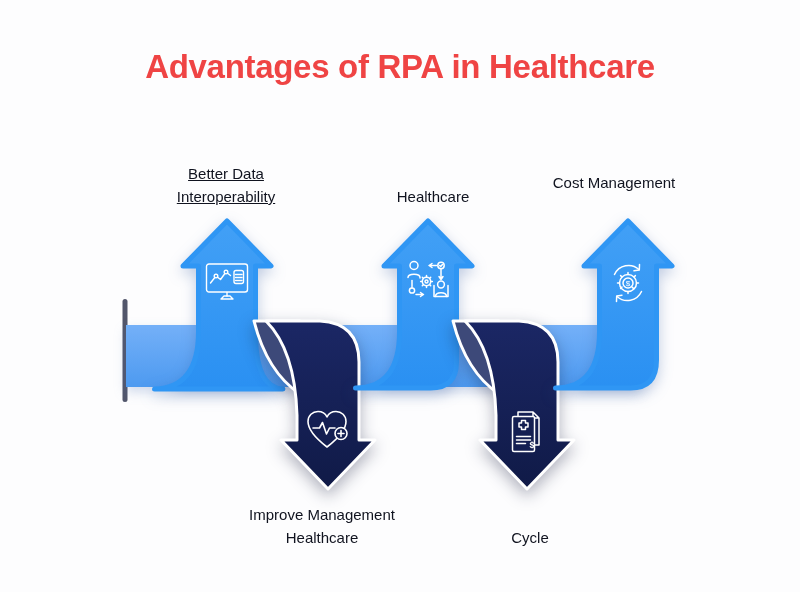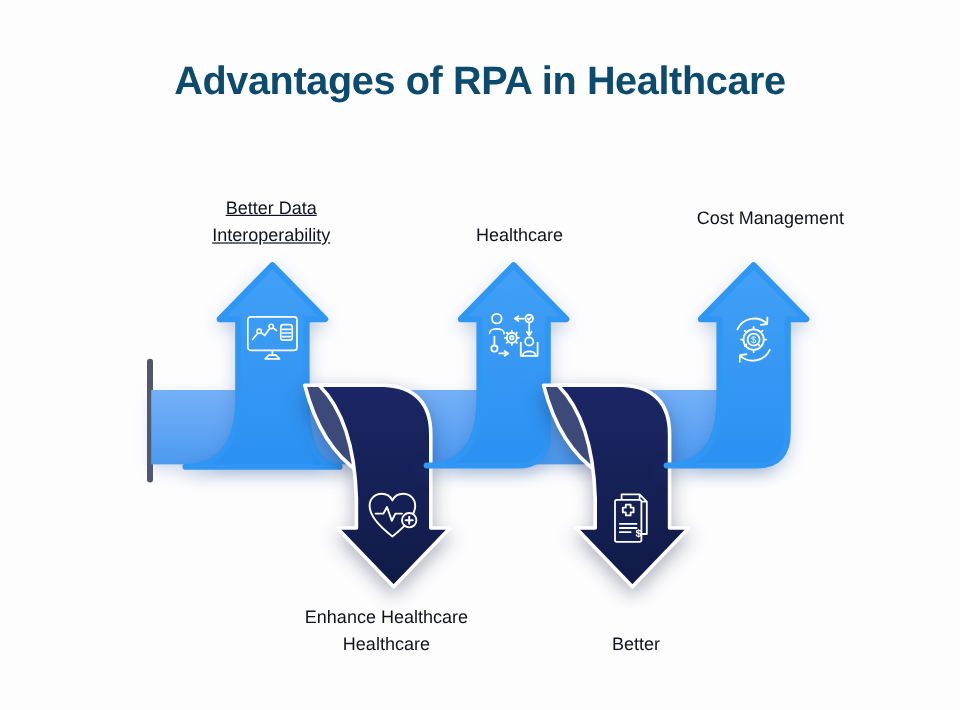--- a/index.html
+++ b/index.html
@@ -2,31 +2,31 @@
 <html><head>
 <meta charset="utf-8">
 <style>
   html,body{margin:0;padding:0;background:#fdfdfe;}
   .canvas{
     position:relative;width:800px;height:592px;overflow:hidden;
     background:#fdfdfe;font-family:"Liberation Sans",sans-serif;
   }
   .page-title{
     position:absolute;top:48px;left:0;width:100%;margin:0;
-    text-align:center;font-size:33px;font-weight:700;color:#0c4a6e;
+    text-align:center;font-size:33px;font-weight:700;color:#ef4444;
     letter-spacing:-0.3px;
   }
   .ribbon-svg{position:absolute;left:0;top:0;}
   .item-label{
     position:absolute;width:230px;text-align:center;
     font-size:15px;line-height:23px;color:#10131f;font-weight:400;
   }
   .label-better-data{left:111px;top:162px;text-decoration:underline;}
   .label-streamline{left:318px;top:162px;}
-  .label-cost{left:527px;top:171px;}
+  .label-cost{left:499px;top:171px;}
   .label-improve{left:207px;top:503px;}
   .label-enhance{left:415px;top:503px;}
 </style>
 </head>
 <body>
 
 <div class="canvas">
 
   <h1 class="page-title">Advantages of RPA in Healthcare</h1>
 
@@ -142,22 +142,22 @@
   <div class="item-label label-streamline">
     <br>
     <span>Healthcare</span>
   </div>
 
   <div class="item-label label-cost">
     <span>Cost Management</span>
   </div>
 
   <div class="item-label label-improve">
-    <span>Enhance Healthcare</span><br>
+    <span>Improve Management</span><br>
     <span>Healthcare</span>
   </div>
 
   <div class="item-label label-enhance">
     <br>
-    <span>Better</span>
+    <span>Cycle</span>
   </div>
 
 </div>
 
 </body></html>

